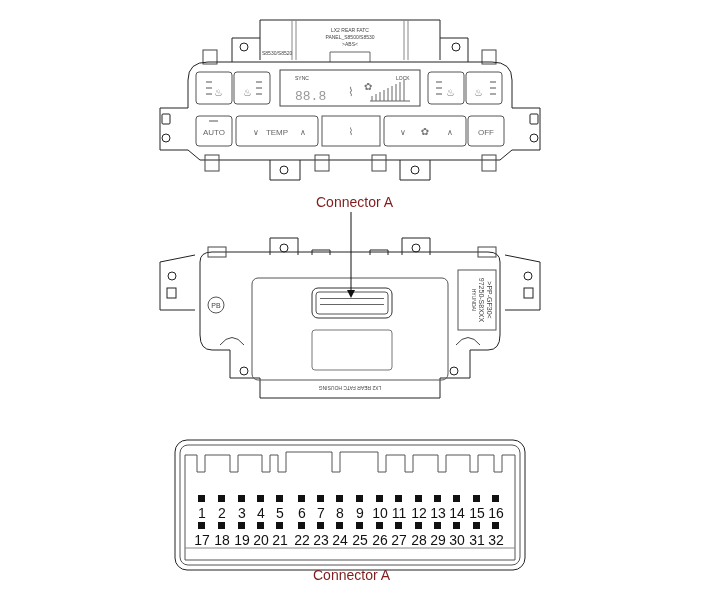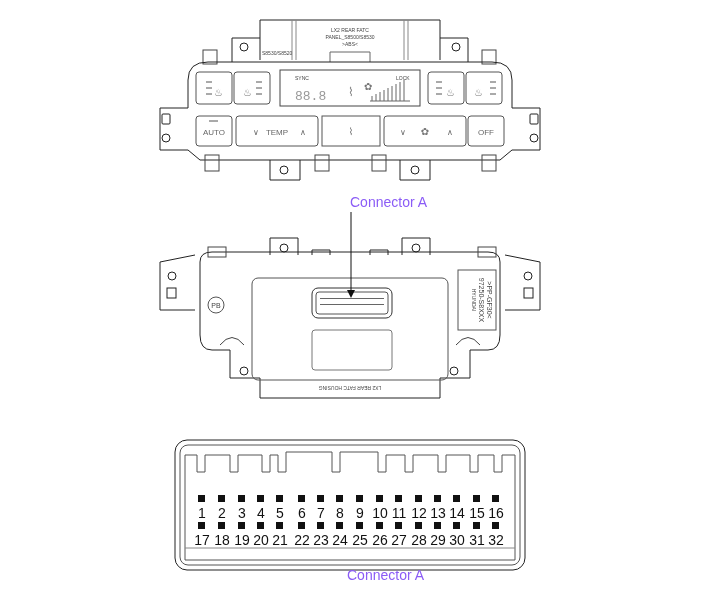--- a/index.html
+++ b/index.html
@@ -1,18 +1,18 @@
 <!DOCTYPE html>
 <html><head>
 <meta charset="utf-8">
 <style>
   html,body{margin:0;padding:0;background:#fff;}
   body{width:701px;height:604px;position:relative;overflow:hidden;font-family:"Liberation Sans",sans-serif;color:#111;}
   svg{position:absolute;left:0;top:0;}
-  .lbl{position:absolute;font-size:14px;color:#8b5cf6;white-space:nowrap;margin-left:34px;}
+  .lbl{position:absolute;font-size:14px;color:#7f1d1d;white-space:nowrap;}
   .tiny{font-family:"Liberation Sans",sans-serif;font-size:5px;fill:#444;}
   .btn-t{font-family:"Liberation Sans",sans-serif;font-size:8px;fill:#666;}
   .pin-num{font-family:"Liberation Sans",sans-serif;font-size:14px;fill:#111;}
 </style>
 </head>
 <body>
 
 <svg width="701" height="604" viewBox="0 0 701 604">
   <g fill="none" stroke="#222" stroke-width="1">
 

